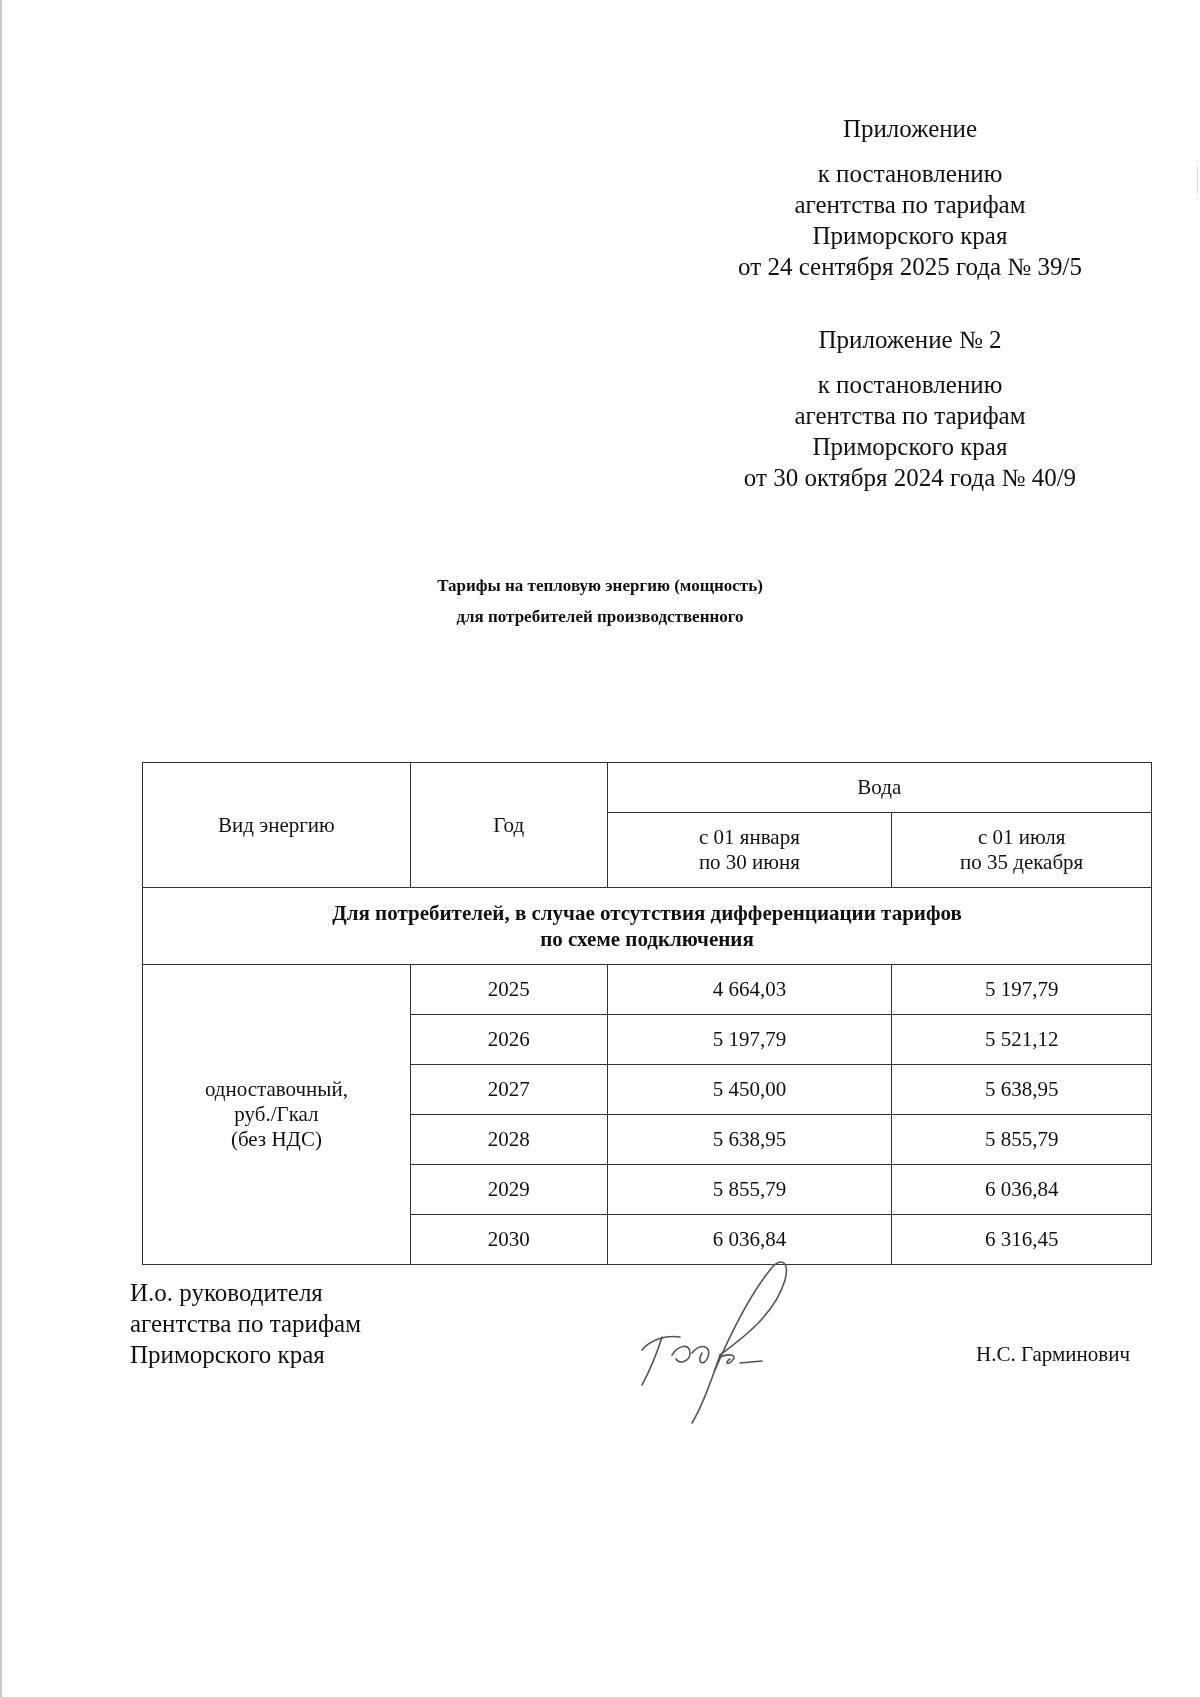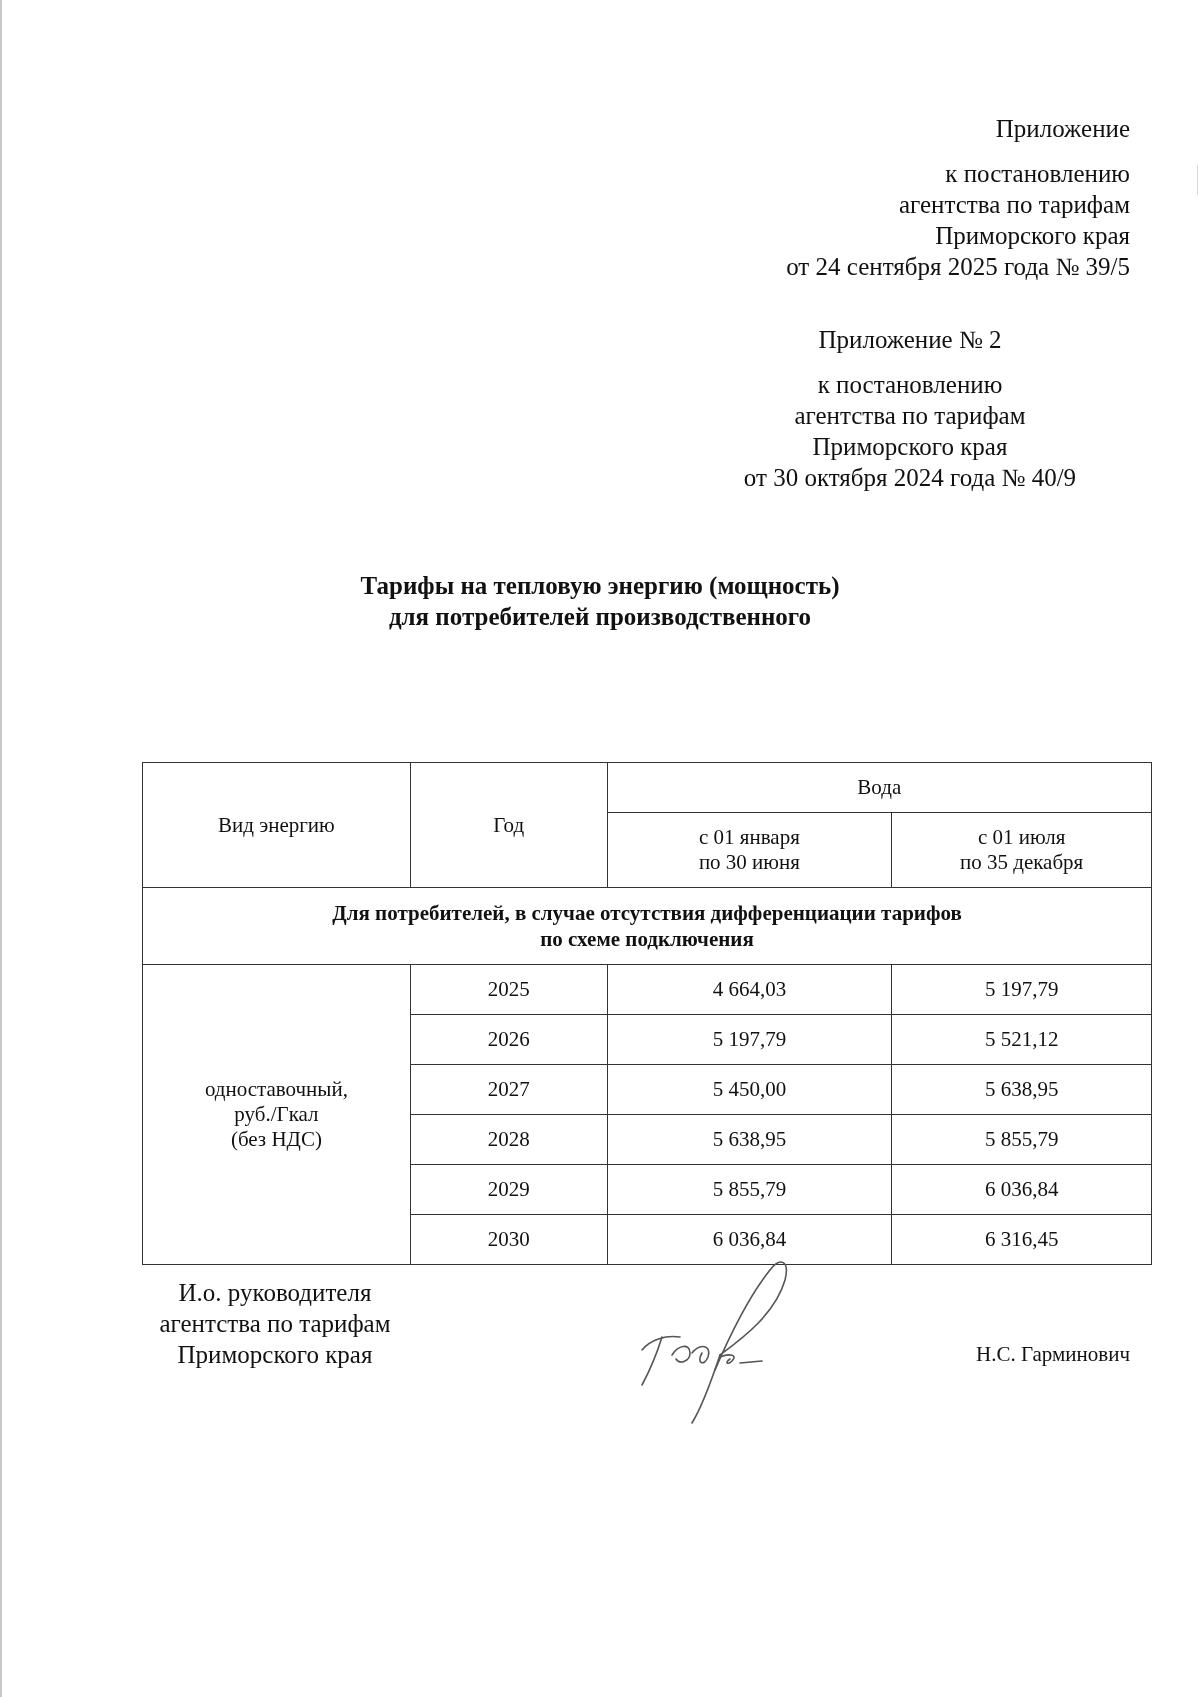--- a/index.html
+++ b/index.html
@@ -28,31 +28,31 @@
     }
     .approval-block {
       position: absolute;
       left: 690px;
       width: 440px;
       text-align: center;
       font-size: 25px;
       line-height: 31px;
     }
     .approval-block .heading { margin-bottom: 14px; }
-    #approval-1 { top: 113px; text-align: right; }
+    #approval-1 { top: 113px; }
     #approval-2 { top: 324px; }
 
     .doc-title {
       position: absolute;
       left: 130px;
       top: 570px;
       width: 940px;
       text-align: center;
       font-weight: bold;
-      font-size: 25px;
+      font-size: 17px;
       line-height: 31px;
     }
 
     table.tariff-table {
       position: absolute;
       left: 142px;
       top: 762px;
       width: 1010px;
       border-collapse: collapse;
       font-size: 21px;
@@ -77,21 +77,20 @@
       font-size: 21px;
       line-height: 26px;
     }
     .tariff-table tr.data td { height: 39px; }
 
     .sig-left {
       position: absolute;
       left: 130px;
       top: 1277px;
       width: 290px;
-      text-align: center;
       font-size: 25px;
       line-height: 31px;
     }
     .signature {
       position: absolute;
       left: 620px;
       top: 1245px;
       width: 200px;
       height: 180px;
     }

